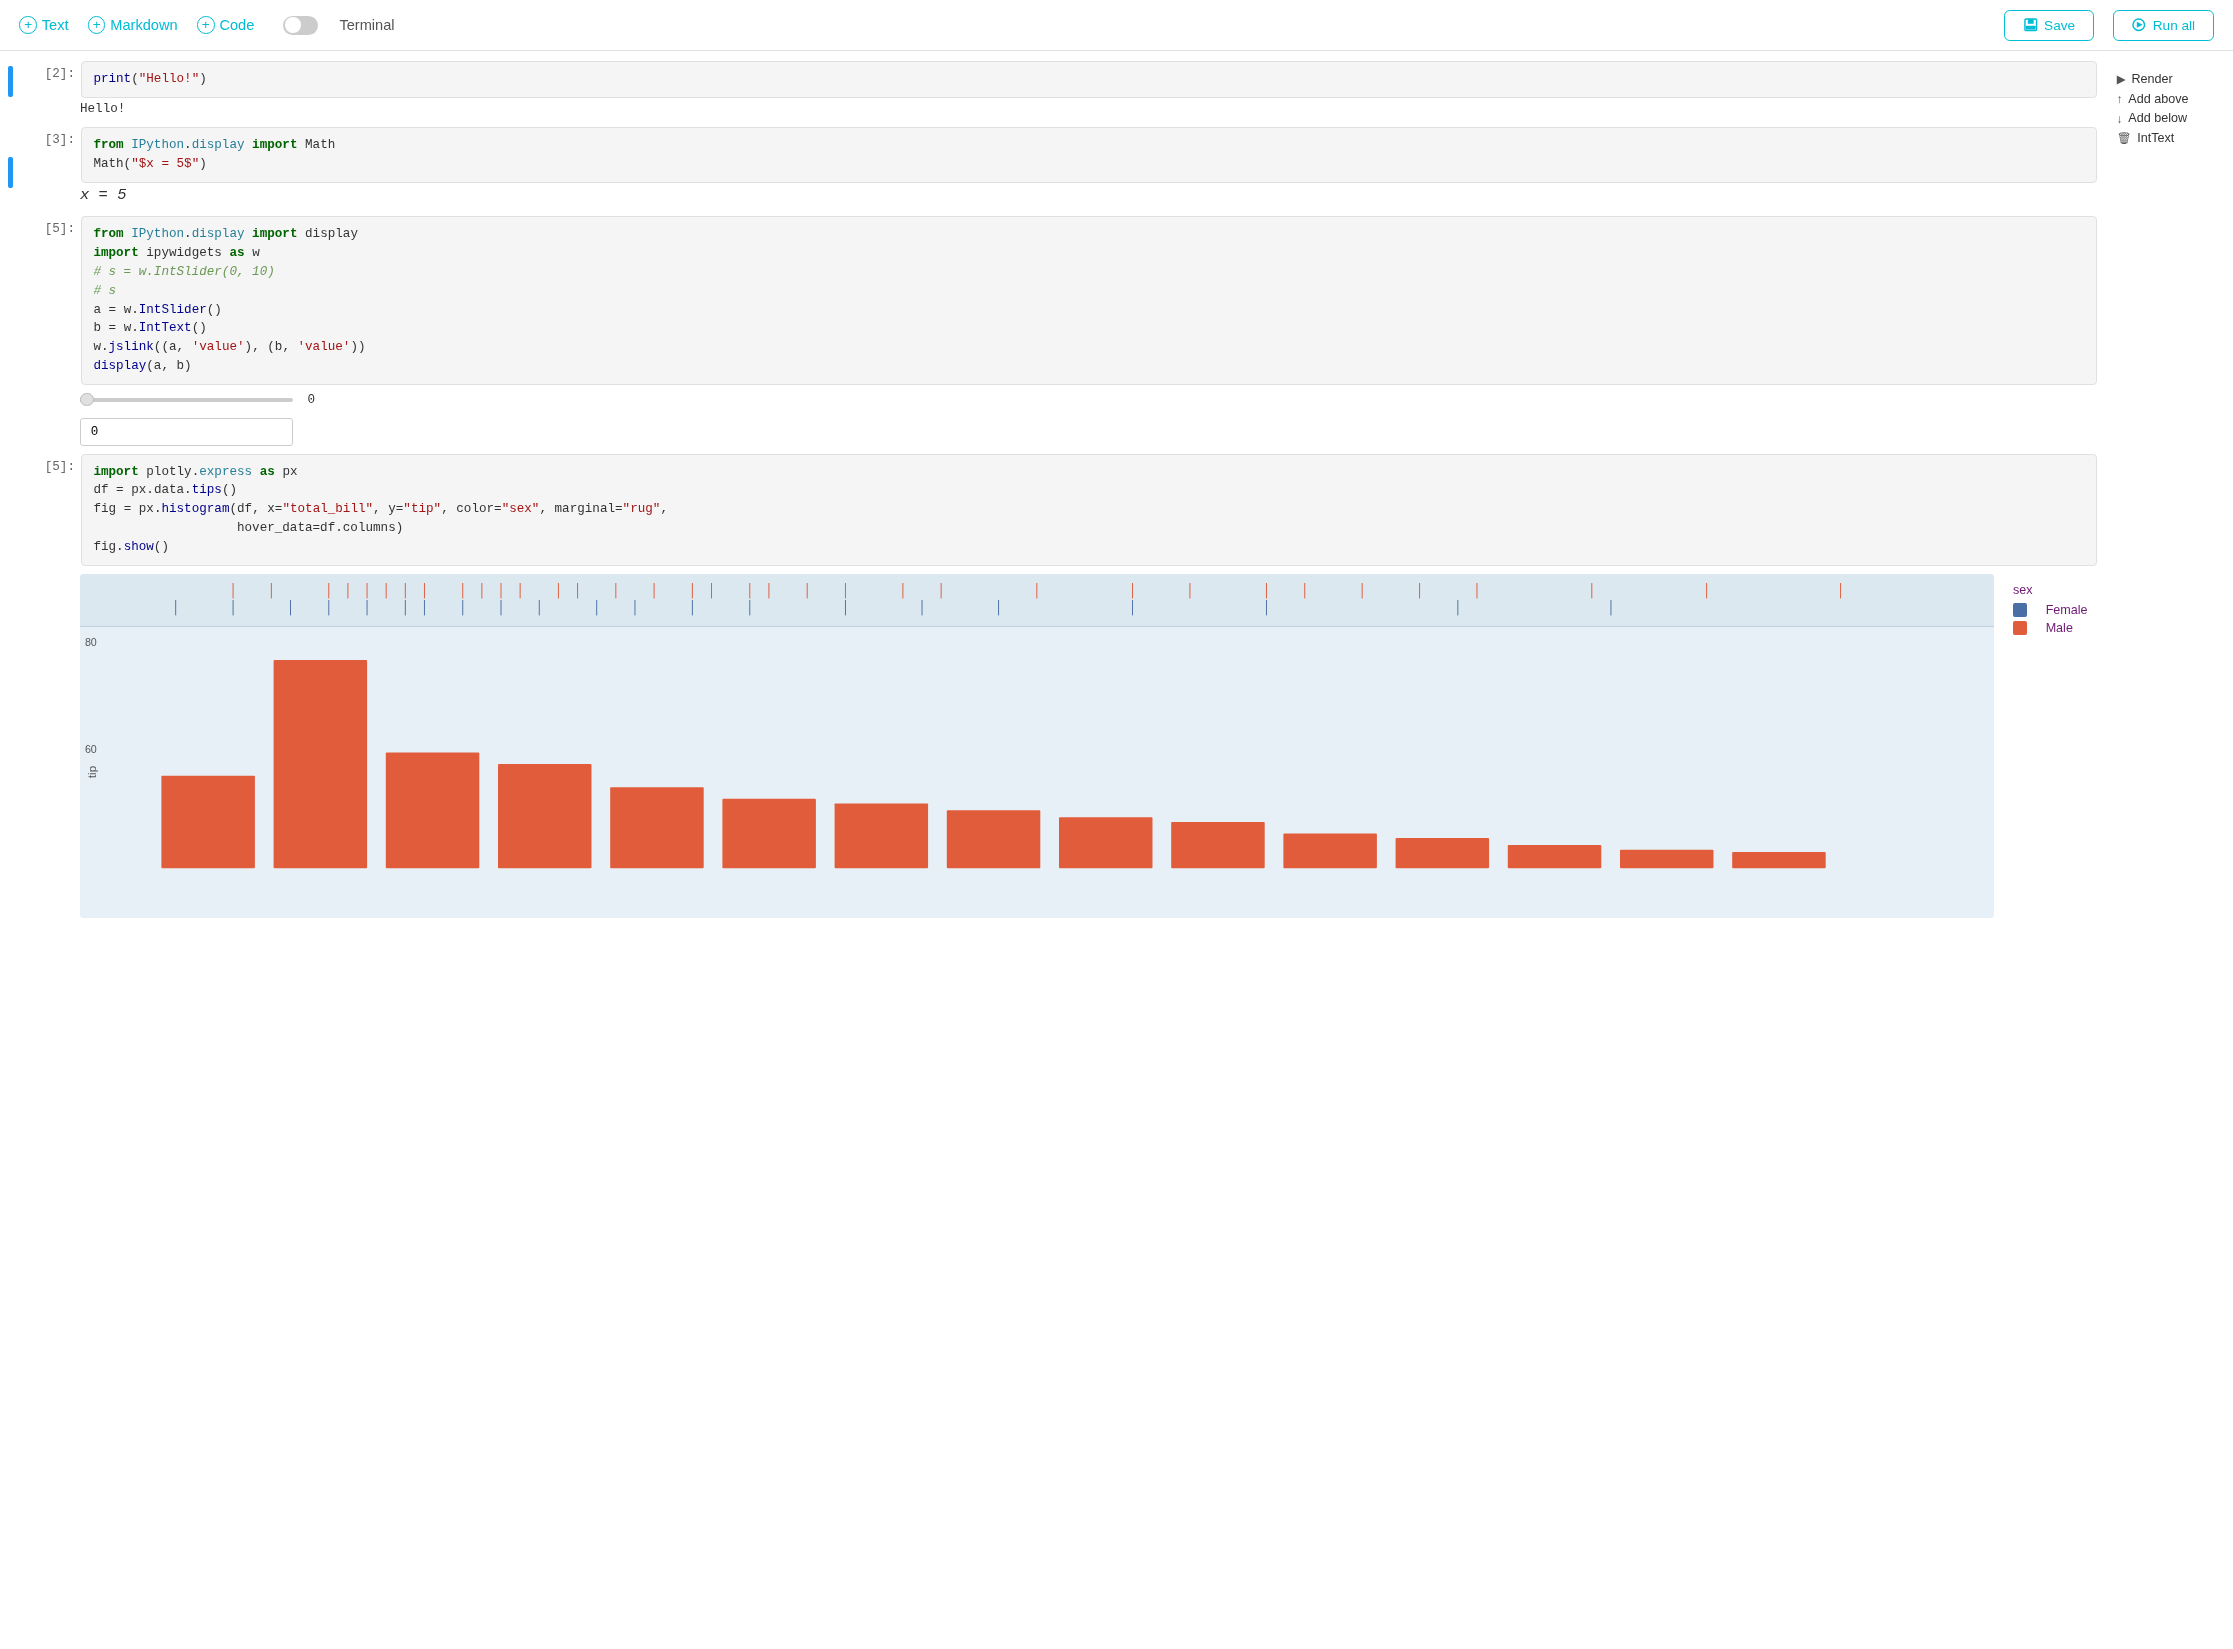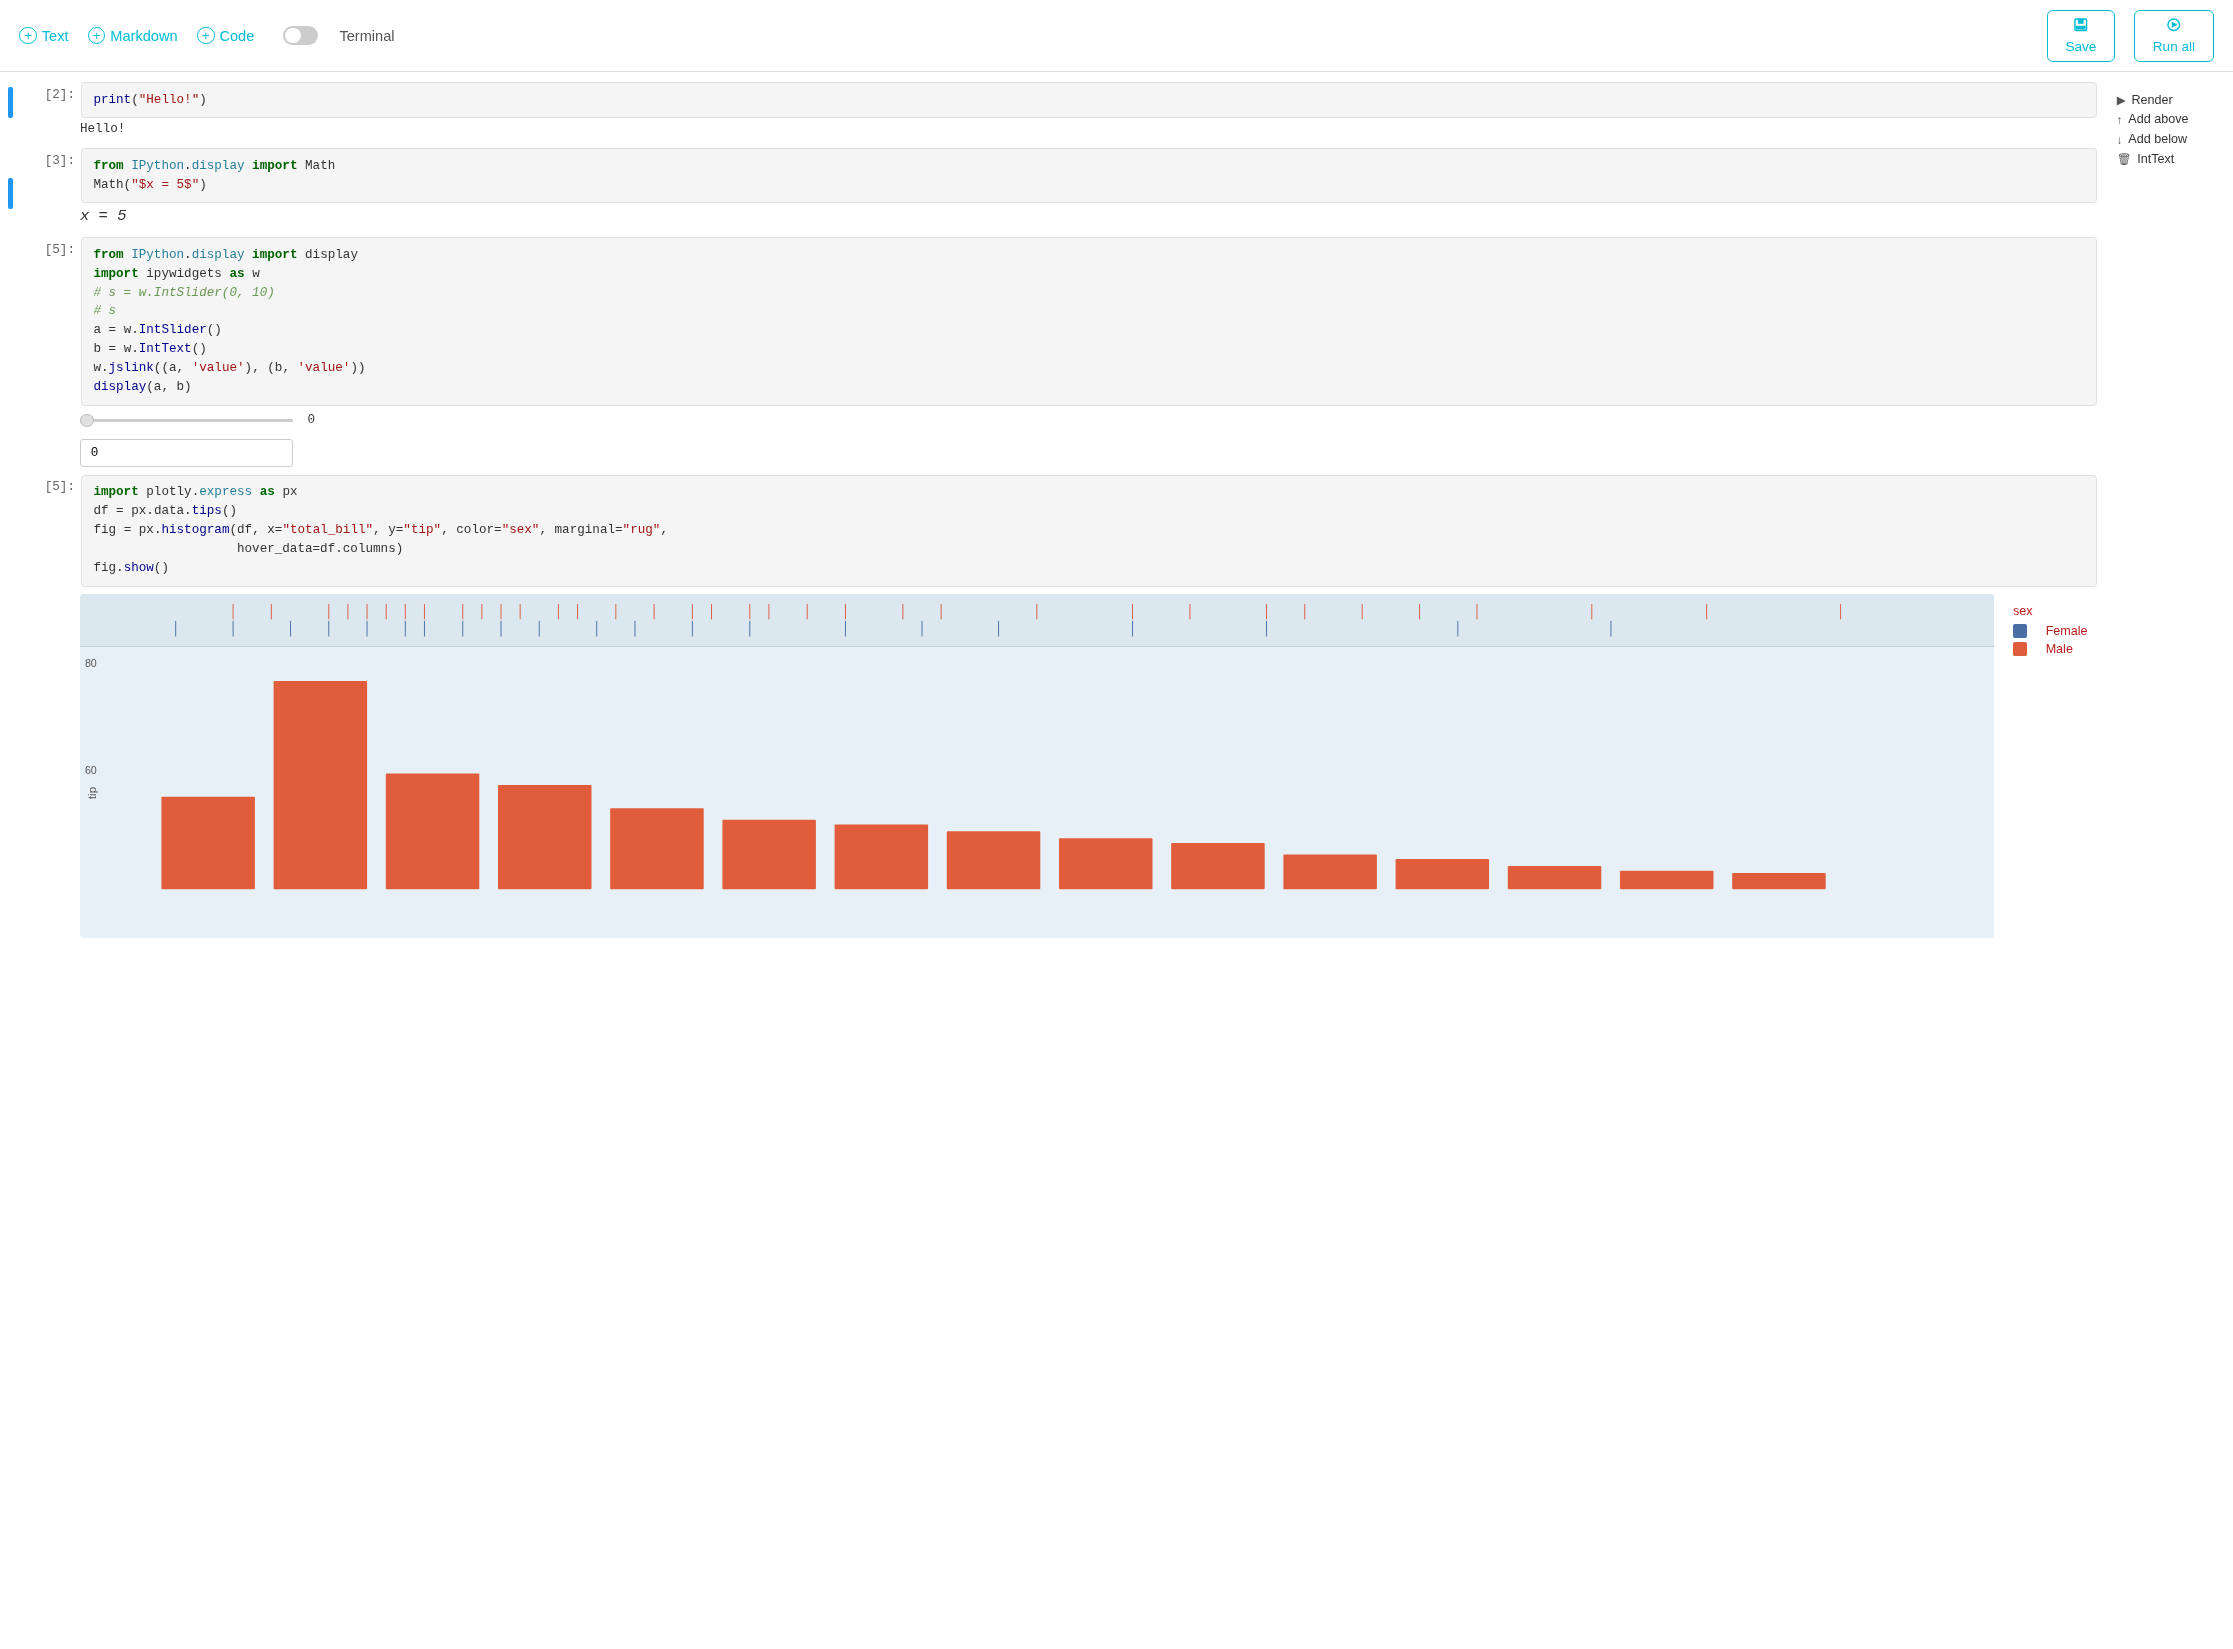--- a/index.html
+++ b/index.html
@@ -76,21 +76,20 @@
       align-items: center;
       gap: 5.8px;
       padding: 6.8px 17.5px;
       border: 1.5px solid #00bcd4;
       border-radius: 5.8px;
       background: #fff;
       color: #00bcd4;
       cursor: pointer;
       font-size: 13.6px;
       font-weight: 500;
-      flex-direction: column;
     }
     .action-btn svg { color: #00bcd4; }
 
     
     .main {
       display: flex;
       padding: 9.7px 0;
     }
 
     
@@ -275,21 +274,21 @@
       transform: translateY(-50%) rotate(-90deg);
       font-size: 11.6px;
       color: #555;
       white-space: nowrap;
     }
 
     
     .legend {
       padding: 9.7px;
       font-size: 12.6px;
-      color: #b91c1c;
+      color: #701a75;
     }
     .legend-title {
       font-size: 12.6px;
       font-weight: 500;
       margin-bottom: 5.8px;
     }
     .legend-item {
       display: flex;
       align-items: center;
       gap: 19px;

